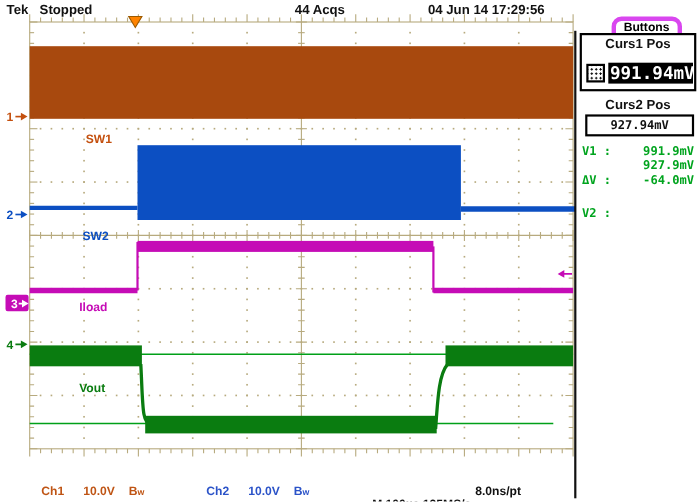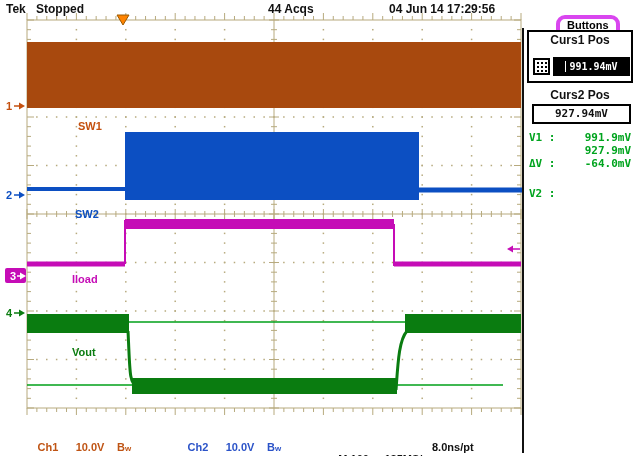--- a/index.html
+++ b/index.html
@@ -18,21 +18,21 @@
 
   
   #panel-sep { left:522px; top:28px; width:2px; height:425px; background:#111; }
   #curs1-box { left:527px; top:30px; width:106px; height:53px; border:2px solid #000; background:#fff; }
   #curs1-title { left:0; top:1px; width:100%; text-align:center; }
   #keypad { left:4px; top:26px; width:17px; height:17px; border:2px solid #000; background:#fff;
             background-image:radial-gradient(#000 32%, rgba(0,0,0,0) 36%);
             background-size:4px 4px; background-position:1px 1px; }
   #curs1-field { left:24px; top:25px; width:77px; height:19px; background:#000; color:#fff;
                  display:flex; align-items:center; justify-content:center;
-                 font-size:10px; font-weight:bold; }
+                 font-size:16px; font-weight:bold; }
   .caret { display:inline-block; width:1px; height:11px; background:#fff; margin-right:3px; }
   #curs2-title { left:527px; top:88px; width:106px; text-align:center; }
   #curs2-box { left:532px; top:104px; width:99px; height:20px; border:2px solid #000; background:#fff;
                text-align:center; line-height:16px; }
   #cursor-readouts { left:529px; top:131px; width:102px; }
   .cr-row { display:flex; justify-content:space-between; height:13px;
             font-size:11px; font-weight:bold; font-family:"DejaVu Sans Mono", monospace; }
 
   
   .ch-col { top:417px; }

